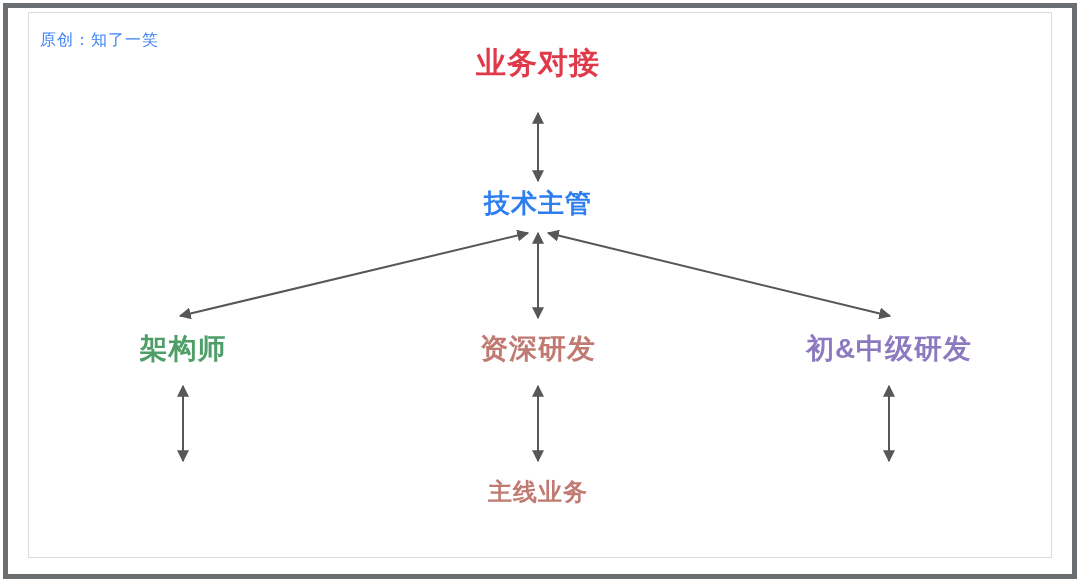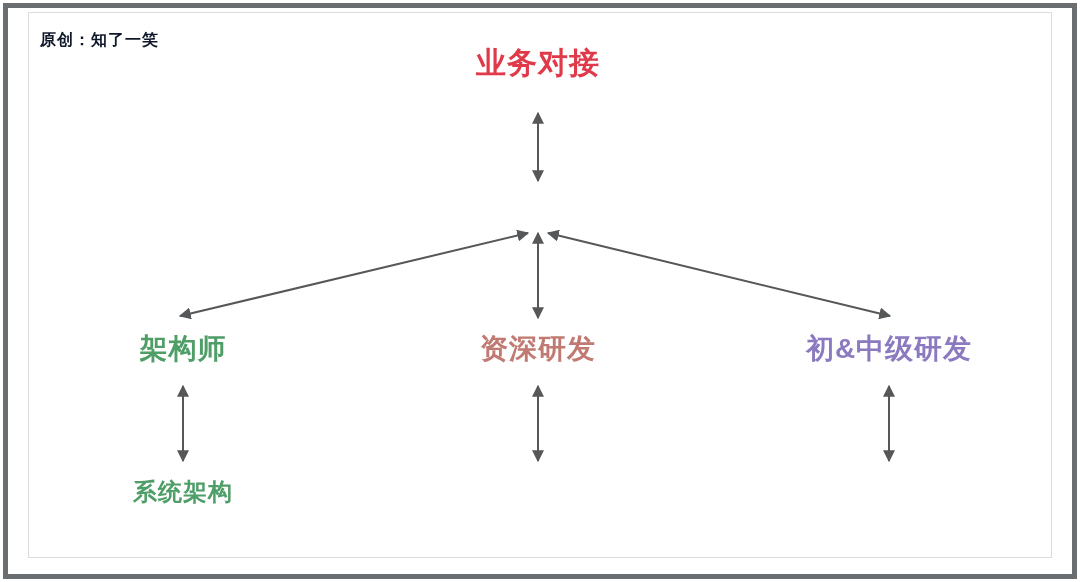--- a/index.html
+++ b/index.html
@@ -36,22 +36,22 @@
     height: 546px;
     border: 1px solid #dcdcdc;
     background: #ffffff;
     box-sizing: border-box;
   }
   .watermark {
     position: absolute;
     left: 40px;
     top: 30px;
     font-size: 16px;
-    font-weight: bold;
-    color: #0f172a;
+    font-weight: normal;
+    color: #3b82f6;
     letter-spacing: 1px;
     white-space: nowrap;
   }
   .node {
     position: absolute;
     transform: translate(-50%, -50%);
     white-space: nowrap;
     font-weight: bold;
     letter-spacing: 1px;
     text-align: center;
@@ -100,25 +100,26 @@
       <line x1="538" y1="386" x2="538" y2="461" marker-start="url(#arrowStart)" marker-end="url(#arrowEnd)"></line>
 
       <line x1="889" y1="386" x2="889" y2="461" marker-start="url(#arrowStart)" marker-end="url(#arrowEnd)"></line>
     </g>
   </svg>
 
   <div class="watermark">原创：知了一笑</div>
 
   <div class="node node-top" style="left:538px; top:63px; color:#e03a4a;">业务对接</div>
 
+  <div class="node node-lead" style="left:538px; top:203px; color:#2d7ff0;">技术主管</div>
 
   <div class="node node-mid" style="left:183px; top:349px; color:#4f9e68;">架构师</div>
 
   <div class="node node-mid" style="left:889px; top:349px; color:#8b7ac0;">初&amp;中级研发</div>
 
   <div class="node node-mid" style="left:538px; top:349px; color:#c07a72;">资深研发</div>
 
-  <div class="node node-bottom" style="left:183px; top:492px; color:#4f9e68;">系统架构</div>
 
+  <div class="node node-bottom" style="left:538px; top:492px; color:#c07a72;">主线业务</div>
 
 
   <div class="frame-outer"></div>
 </div>
 
 </body></html>

